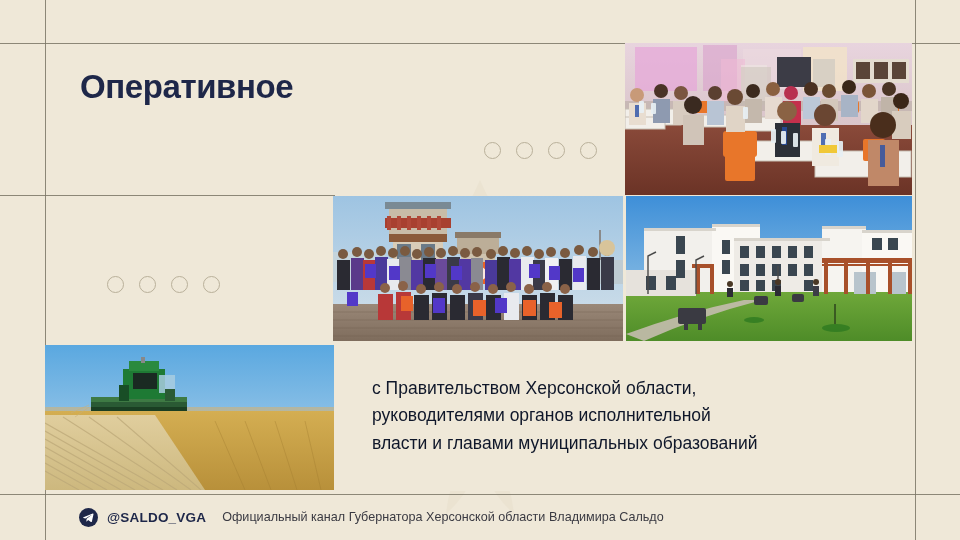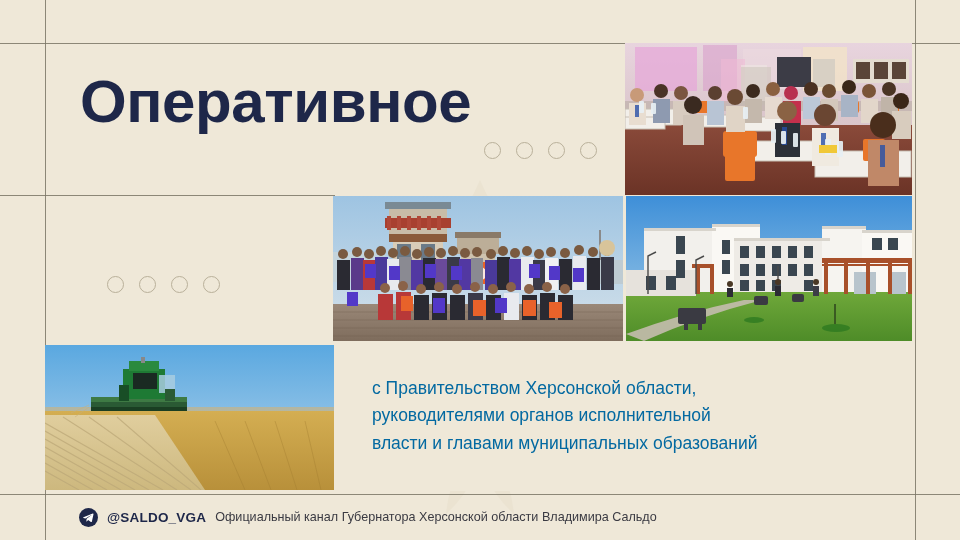--- a/index.html
+++ b/index.html
@@ -18,21 +18,21 @@
   }
 
   
   .gl { position:absolute; background:#7A7566; opacity:.85; }
   .gl-v { width:1px; }
   .gl-h { height:1px; }
 
   
   .title {
     position:absolute; left:80px; top:68px; width:430px;
-    font-size:60px; line-height:1.14; font-weight:bold;
+    font-size:33px; line-height:1.14; font-weight:bold;
     color:#1E2749; letter-spacing:-0.4px;
   }
   .title-l2 { display:block; }
 
   
   .dots { position:absolute; display:flex; gap:15px; }
   .dots span {
     display:block; width:17px; height:17px; border-radius:50%;
     border:1.6px solid #B9B09A; background:transparent;
   }
@@ -48,32 +48,32 @@
   #photo-building { left:626px; top:196px; width:286px; height:145px; }
   #photo-harvest  { left:45px;  top:345px; width:289px; height:145px; }
 
   
   .subtitle {
     position:absolute; left:336px; top:341px; width:578px; height:150px;
     background:#EFE8D8; display:flex; align-items:center;
   }
   .subtitle-text {
     padding-left:36px; padding-right:16px;
-    font-size:17.5px; line-height:1.55; color:#0369a1;
+    font-size:17.5px; line-height:1.55; color:#0f172a;
     white-space:pre-line;
   }
 
   
   .footer {
     position:absolute; left:45px; top:494px; right:45px; height:46px;
     display:flex; align-items:center; gap:9px; padding-left:34px;
   }
   .tg-icon { width:19px; height:19px; flex:0 0 19px; }
   .tg-handle { font-size:13.5px; font-weight:bold; color:#1E2749; letter-spacing:.2px; }
-  .footer-desc { font-size:12.6px; color:#3A3A42; }
+  .footer-desc { font-size:12.6px; color:#3A3A42; margin-left:7px; }
 </style>
 </head>
 <body>
 
 <div class="slide">
 
   <svg class="watermark" viewBox="0 0 360 400">
     <g fill="#E2D9C4" stroke="none">
       <path d="M180 40 L196 74 L180 96 L164 74 Z"></path>
       <path d="M180 118 L200 150 L180 176 L160 150 Z"></path>

